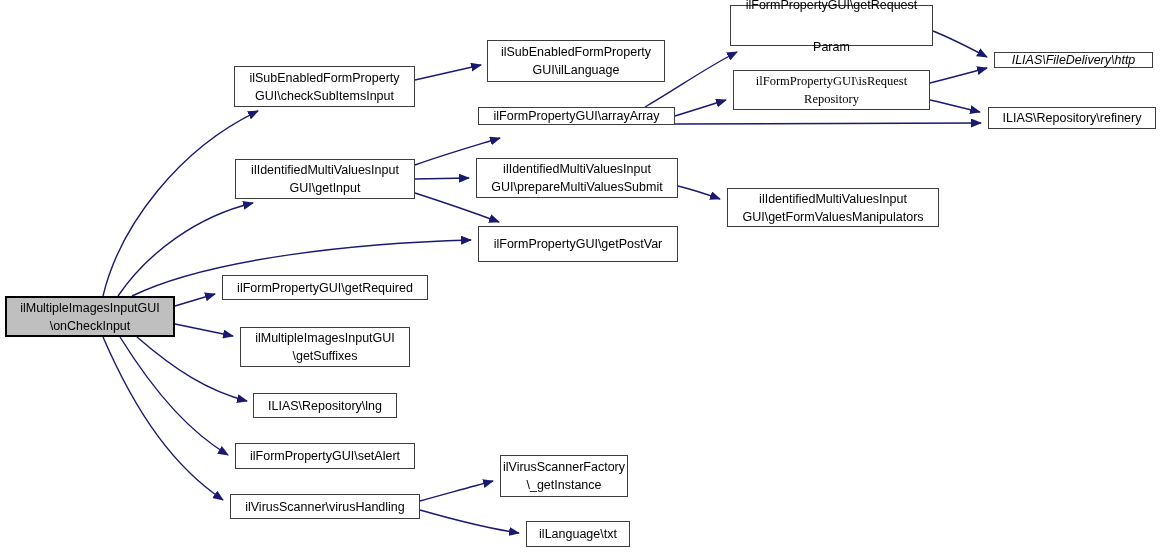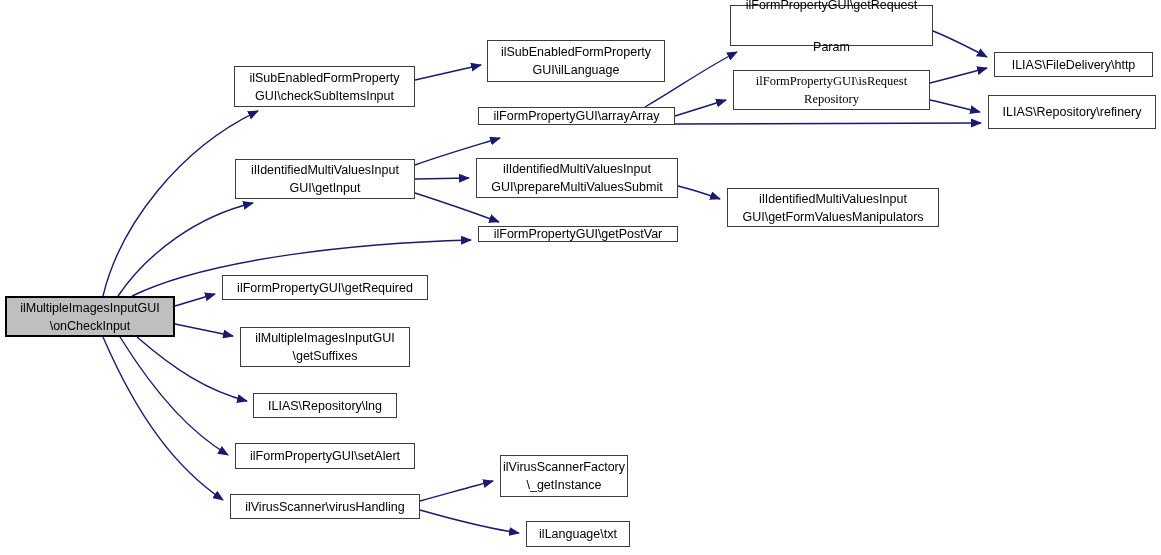--- a/index.html
+++ b/index.html
@@ -119,39 +119,39 @@
         <span>ilSubEnabledFormProperty</span>
         <span>GUI\ilLanguage</span>
       </div>
       <div class="node" title="ilFormPropertyGUI\arrayArray" style="left: 478px; top: 107px; width: 197px; height: 18px;">
         <span>ilFormPropertyGUI\arrayArray</span>
       </div>
       <div class="node" title="ilIdentifiedMultiValuesInputGUI\prepareMultiValuesSubmit" style="left: 476px; top: 158px; width: 202px; height: 40px;">
         <span>ilIdentifiedMultiValuesInput</span>
         <span>GUI\prepareMultiValuesSubmit</span>
       </div>
-      <div class="node" title="ilFormPropertyGUI\getPostVar" style="left: 478px; top: 226px; width: 200px; height: 16px;">
+      <div class="node" title="ilFormPropertyGUI\getPostVar" style="left: 478px; top: 226px; width: 200px; height: 36px;">
         <span>ilFormPropertyGUI\getPostVar</span>
       </div>
       <div class="node" title="ilFormPropertyGUI\getRequestParam" style="left: 730px; top: 5px; width: 203px; height: 41px; gap: 24px;">
         <span>ilFormPropertyGUI\getRequest</span>
         <span>Param</span>
       </div>
       <div class="node" title="ilFormPropertyGUI\isRequestParamArray" style="left: 733px; top: 70px; width: 197px; height: 40px; font-family: Liberation Serif, serif;">
         <span>ilFormPropertyGUI\isRequest</span>
         <span>Repository</span>
       </div>
       <div class="node" title="ilIdentifiedMultiValuesInputGUI\getFormValuesManipulators" style="left: 727px; top: 188px; width: 212px; height: 39px;">
         <span>ilIdentifiedMultiValuesInput</span>
         <span>GUI\getFormValuesManipulators</span>
       </div>
-      <div class="node" title="ILIAS\FileDelivery\http" style="left: 994px; top: 52px; width: 159px; height: 25px;">
+      <div class="node" title="ILIAS\FileDelivery\http" style="left: 994px; top: 52px; width: 159px; height: 16px; font-style: italic;">
         <span>ILIAS\FileDelivery\http</span>
       </div>
-      <div class="node" title="ILIAS\Repository\refinery" style="left: 988px; top: 95px; width: 168px; height: 34px;">
+      <div class="node" title="ILIAS\Repository\refinery" style="left: 988px; top: 107px; width: 168px; height: 22px;">
         <span>ILIAS\Repository\refinery</span>
       </div>
       <div class="node" title="ilVirusScannerFactory\_getInstance" style="left: 500px; top: 455px; width: 128px; height: 42px;">
         <span>ilVirusScannerFactory</span>
         <span>\_getInstance</span>
       </div>
       <div class="node" title="ilLanguage\txt" style="left: 526px; top: 521px; width: 104px; height: 26px;">
         <span>ilLanguage\txt</span>
       </div>
     </div>

